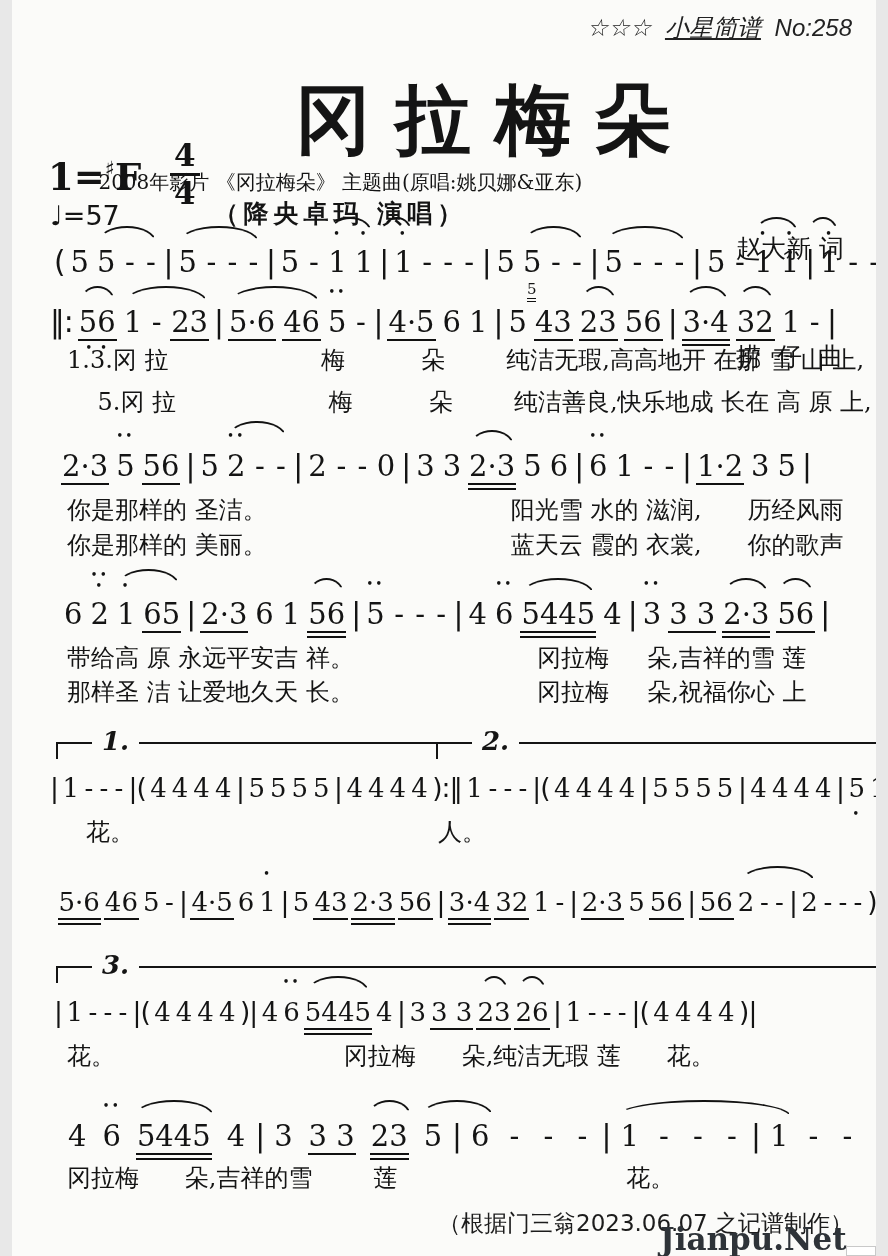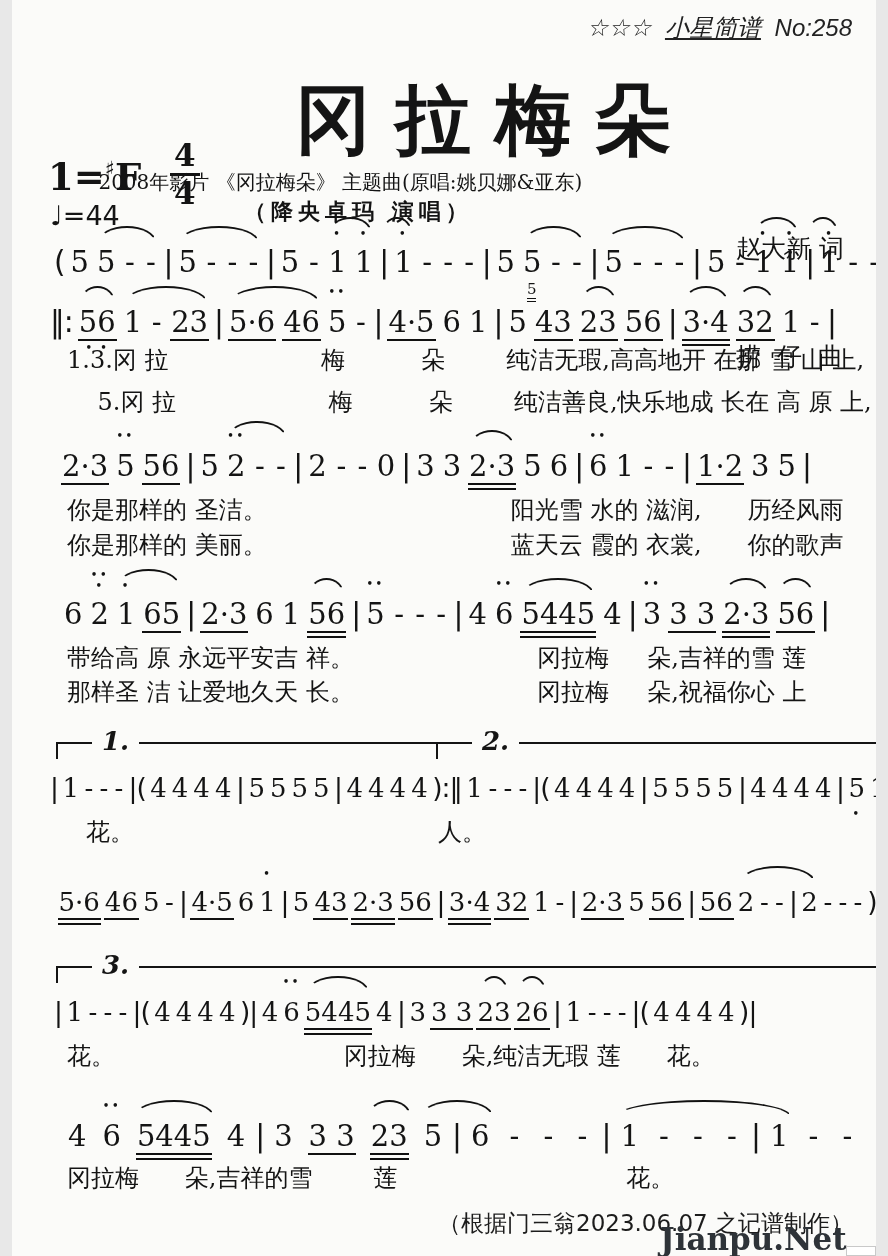--- a/index.html
+++ b/index.html
@@ -14,22 +14,22 @@
          font-size:76px;font-weight:bold;letter-spacing:24px;text-indent:24px;line-height:1.1;padding-left:39px;}
 
   .keysig{position:absolute;left:36px;top:140px;font-size:37px;font-weight:bold;white-space:nowrap;}
   .keysig .sharp{font-family:"DejaVu Sans",sans-serif;font-size:21px;position:relative;top:-14px;font-weight:bold;}
   .frac{display:inline-block;vertical-align:-14px;margin-left:16px;text-align:center;font-size:31px;line-height:1;}
   .frac .n{display:block;border-bottom:3px solid #111;padding:0 4px 2px;}
   .frac .d{display:block;padding-top:2px;}
 
   .tempo{position:absolute;left:38px;top:200px;font-size:27px;font-family:"DejaVu Sans",sans-serif;}
   .subtitle{position:absolute;top:169px;left:0;width:76%;text-align:center;font-size:20px;}
-  .performer{position:absolute;top:197px;left:0;width:76%;text-align:center;font-size:22px;
-             font-weight:bold;letter-spacing:5px;padding-left:18px;}
+  .performer{position:absolute;top:197px;left:0;width:76%;text-align:center;font-size:25px;
+             font-weight:bold;letter-spacing:5px;}
   .credits{position:absolute;right:32px;top:158px;font-size:25px;line-height:1.45;white-space:pre;}
 
   .mline{position:absolute;white-space:nowrap;font-size:29px;height:44px;line-height:44px;}
   .mline.t{font-size:26px;}
   .ml0{left:40px;top:240px;}  .ml1{left:36px;top:300px;}
   .ml2{left:46px;top:444px;}  .ml3{left:48px;top:592px;}
   .ml4{left:36px;top:766px;}  .ml5{left:44px;top:880px;}
   .ml6{left:40px;top:990px;}  .ml7{left:48px;top:1114px;}
 
   .tok{display:inline-block;position:relative;margin:0 3px;text-align:center;vertical-align:baseline;}
@@ -87,21 +87,21 @@
 
   <div class="keysig">
     <span>1=</span><span class="sharp">♯</span><span>F</span>
     <span class="frac">
       <span class="n">4</span>
       <span class="d">4</span>
     </span>
   </div>
 
   <div class="tempo">
-    <span>♩</span><span>=</span><span>44</span>
+    <span>♩</span><span>=</span><span>57</span>
   </div>
 
   <div class="subtitle">2008年影片 《冈拉梅朵》 主题曲(原唱:姚贝娜&amp;亚东)</div>
   <div class="performer">（降央卓玛 演唱）</div>
 
   <div class="credits">
     <div>赵大新 词</div>
     <div>捞  仔  曲</div>
   </div>
 

